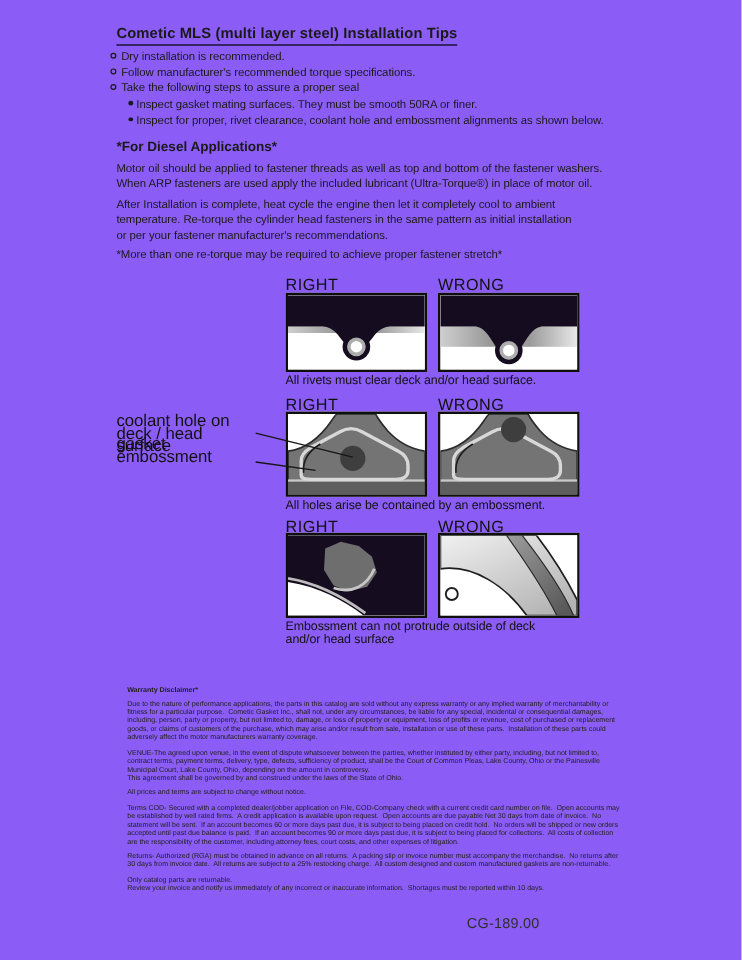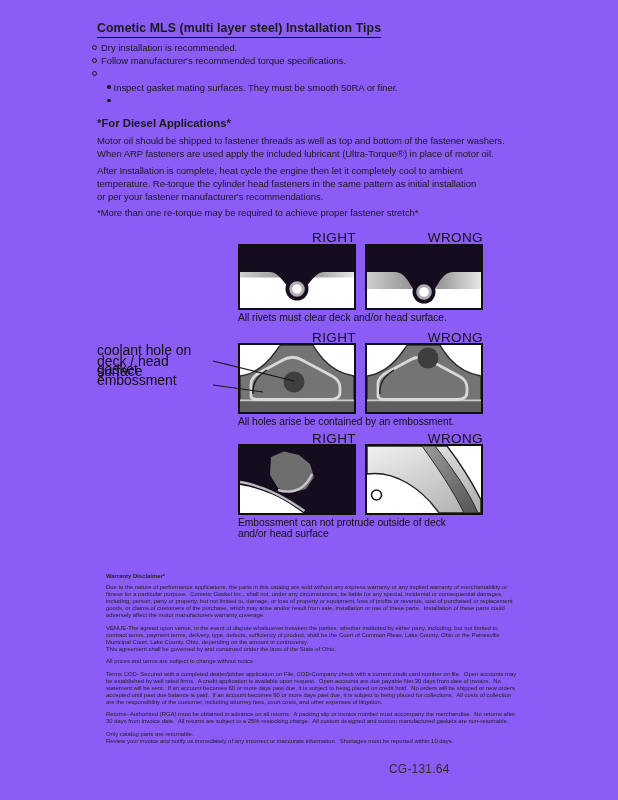--- a/index.html
+++ b/index.html
@@ -11,21 +11,21 @@
   .tips{left:92px;top:41px;font-size:9.5px;line-height:13.2px;letter-spacing:-.05px;}
   .tip-row{white-space:nowrap;height:13.2px;}
   .tip-row.sub{padding-left:15px;}
   .b-circle{display:inline-block;width:3px;height:3px;border:1px solid #1a1a1a;border-radius:50%;
             margin-right:4px;vertical-align:1.5px;}
   .b-dot{display:inline-block;width:3.6px;height:3.6px;background:#1a1a1a;border-radius:50%;
          margin-right:3px;vertical-align:1.5px;}
   .diesel-h{left:97px;top:117px;font-size:11.3px;font-weight:bold;}
   .body-p{left:97px;width:490px;font-size:9.5px;line-height:13px;letter-spacing:-.05px;white-space:pre-line;}
   .p1{top:134px;} .p2{top:164px;} .pnote{top:206px;}
-  .rw-label{width:118px;text-align:right;font-size:13.5px;letter-spacing:.4px;color:#111;}
+  .rw-label{width:118px;text-align:left;font-size:13.5px;letter-spacing:.4px;color:#111;}
   .dbox{width:114px;height:62px;border:2px solid #0f0f0f;background:#fff;}
   .dbox.tall{height:67px;}
   .caption{left:238px;font-size:10.3px;letter-spacing:-.05px;color:#111;white-space:pre-line;line-height:11px;}
   .side-label{width:114px;font-size:14px;line-height:10.5px;letter-spacing:-.05px;
               color:#111;white-space:pre-line;}
   .disclaimer{left:106px;top:573px;width:452px;font-size:5.9px;line-height:7px;color:#222;}
   .disc-h{font-weight:bold;margin:0 0 4px 0;}
   .disc-p{margin:0 0 5.5px 0;white-space:pre-wrap;}
   .page-code{left:389px;top:762px;font-size:12px;color:#2e2e2e;letter-spacing:.2px;}
   svg{display:block;}
@@ -53,27 +53,27 @@
           <stop offset="1" stop-color="#595959"></stop>
       </linearGradient>
     </defs>
   </svg>
 
   <div class="abs doc-title">Cometic MLS (multi layer steel) Installation Tips</div>
 
   <div class="abs tips">
     <div class="tip-row"><span class="b-circle"></span><span>Dry installation is recommended.</span></div>
     <div class="tip-row"><span class="b-circle"></span><span>Follow manufacturer's recommended torque specifications.</span></div>
-    <div class="tip-row"><span class="b-circle"></span></div>
+    <div class="tip-row"><span class="b-circle"></span><span>Take the following steps to assure a proper seal</span></div>
     <div class="tip-row sub"><span class="b-dot"></span><span>Inspect gasket mating surfaces.  They must be smooth 50RA or finer.</span></div>
-    <div class="tip-row sub"><span class="b-dot"></span></div>
+    <div class="tip-row sub"><span class="b-dot"></span><span>Inspect for proper, rivet clearance, coolant hole and embossment alignments as shown below.</span></div>
   </div>
 
   <div class="abs diesel-h">*For Diesel Applications*</div>
-  <div class="abs body-p p1">Motor oil should be shipped to fastener threads as well as top and bottom of the fastener washers.
+  <div class="abs body-p p1">Motor oil should be applied to fastener threads as well as top and bottom of the fastener washers.
 When ARP fasteners are used apply the included lubricant (Ultra-Torque®) in place of motor oil.</div>
   <div class="abs body-p pnote">*More than one re-torque may be required to achieve proper fastener stretch*</div>
   <div class="abs body-p p2">After Installation is complete, heat cycle the engine then let it completely cool to ambient
 temperature. Re-torque the cylinder head fasteners in the same pattern as initial installation
 or per your fastener manufacturer's recommendations.</div>
 
   <div class="abs rw-label" style="left:238px;top:230px">RIGHT</div>
   <div class="abs rw-label" style="left:365px;top:230px">WRONG</div>
 
   <div class="abs dbox" style="left:238px;top:244px">
@@ -172,15 +172,15 @@
 be established by well rated firms.  A credit application is available upon request.  Open accounts are due payable Net 30 days from date of invoice.  No
 statement will be sent.  If an account becomes 60 or more days past due, it is subject to being placed on credit hold.  No orders will be shipped or new orders
 accepted until past due balance is paid.  If an account becomes 90 or more days past due, it is subject to being placed for collections.  All costs of collection
 are the responsibility of the customer, including attorney fees, court costs, and other expenses of litigation.</div>
     <div class="disc-p">Returns- Authorized (RGA) must be obtained in advance on all returns.  A packing slip or invoice number must accompany the merchandise.  No returns after
 30 days from invoice date.  All returns are subject to a 25% restocking charge.  All custom designed and custom manufactured gaskets are non-returnable.</div>
     <div class="disc-p">Only catalog parts are returnable.
 Review your invoice and notify us immediately of any incorrect or inaccurate information.  Shortages must be reported within 10 days.</div>
   </div>
 
-  <div class="abs page-code">CG-131.64</div>
+  <div class="abs page-code">CG-189.00</div>
 
 </div>
 
 </body></html>

